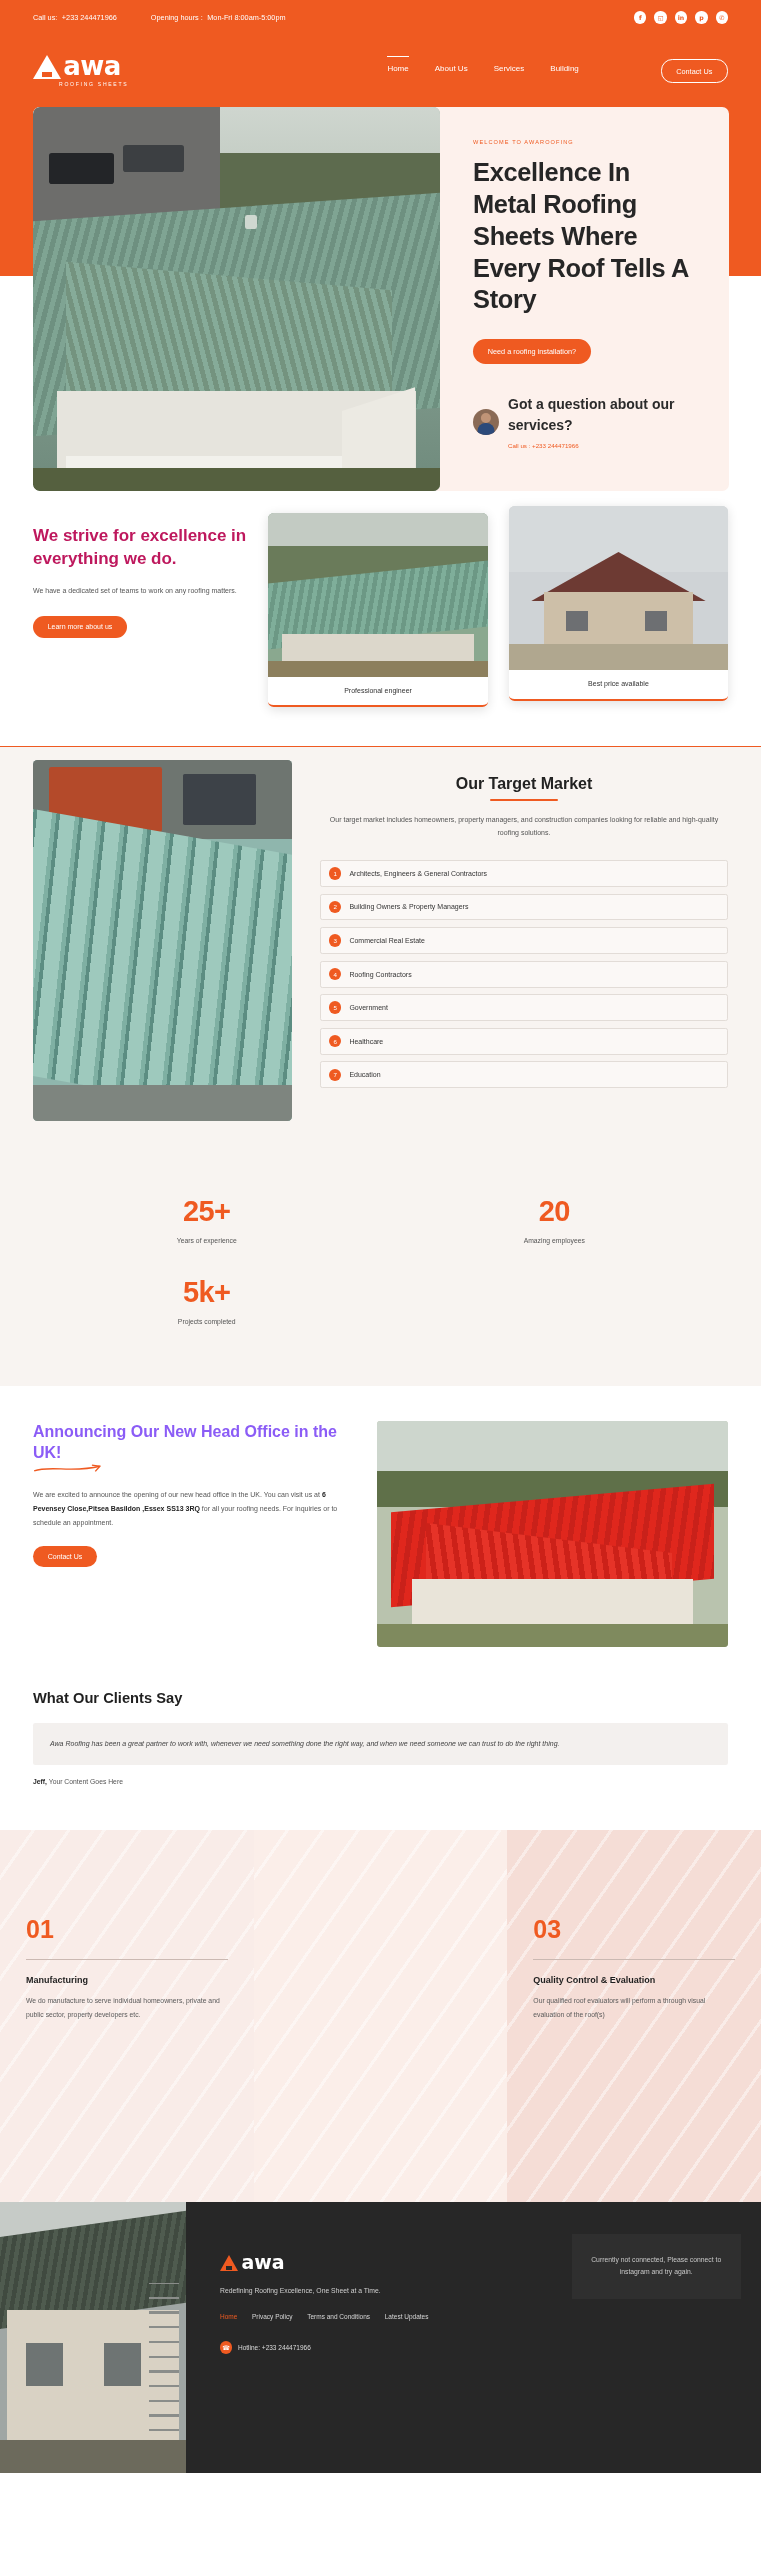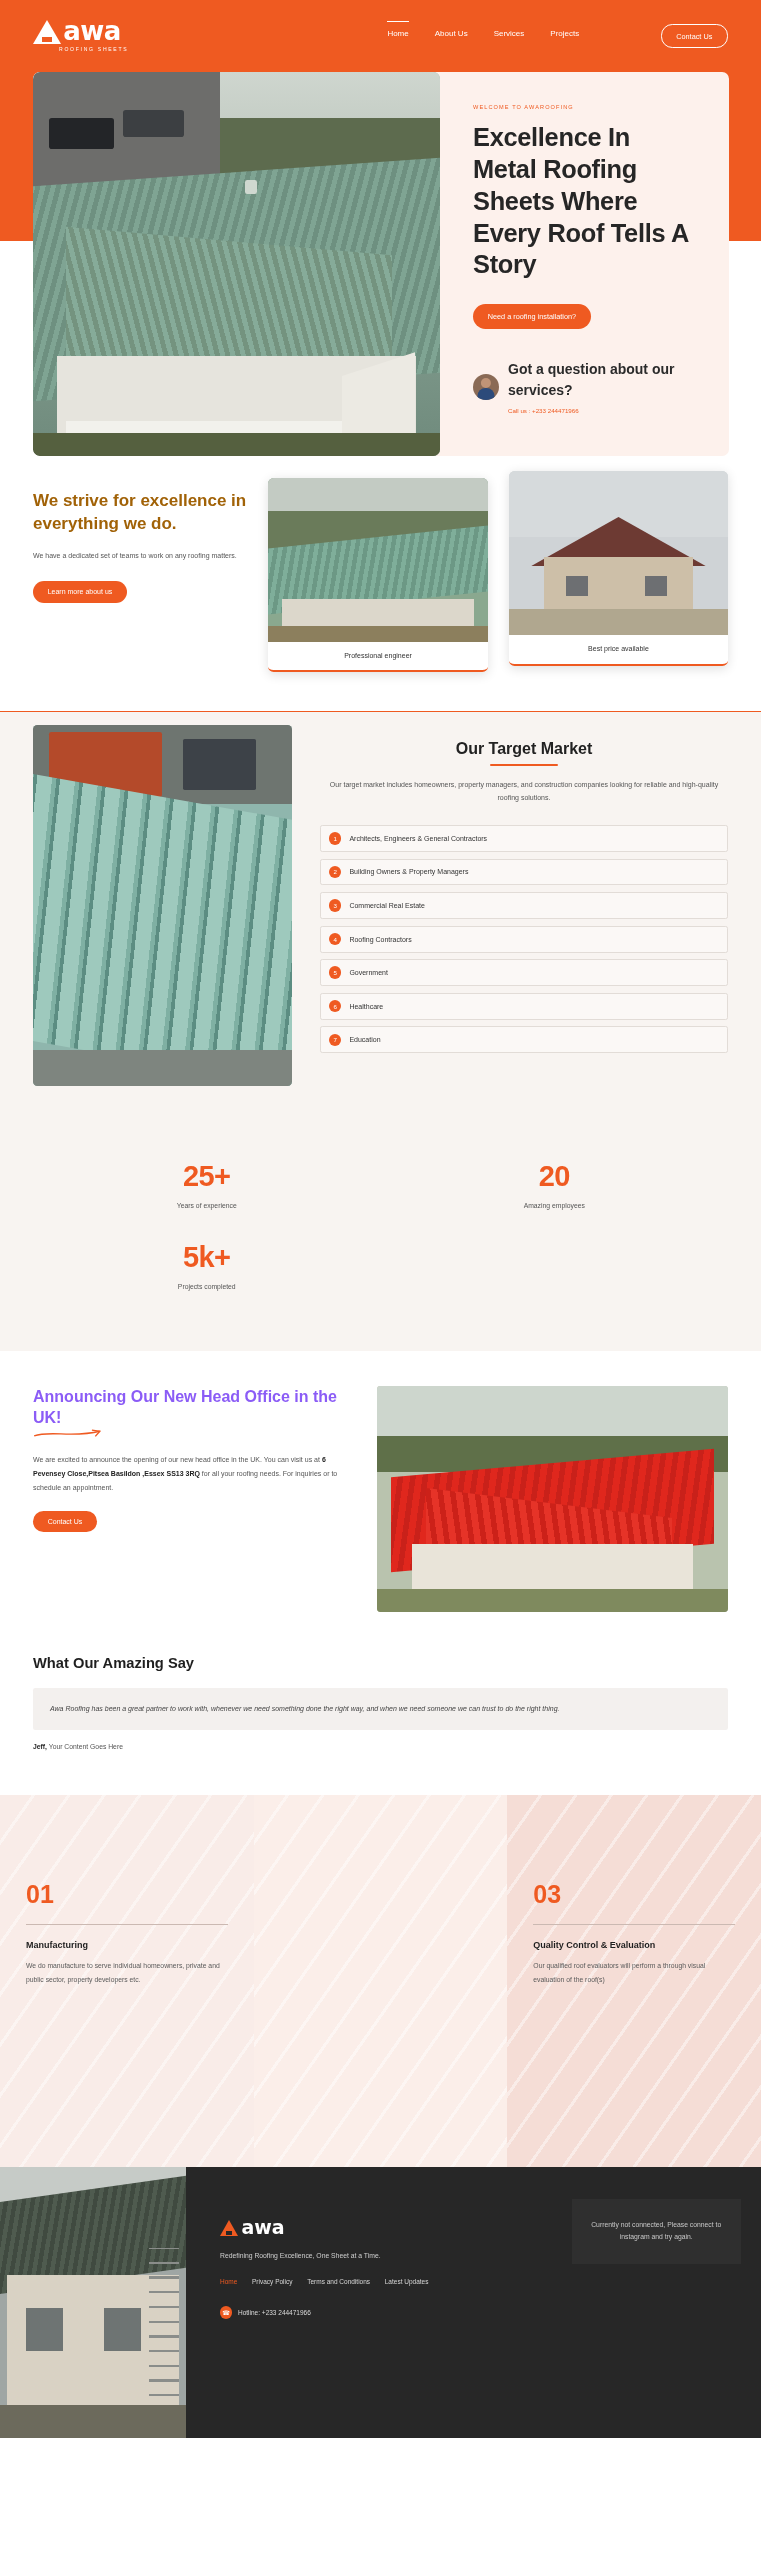--- a/index.html
+++ b/index.html
@@ -143,21 +143,21 @@
   }
   .hero-q-title { font-size: 14px; font-weight: bold; color: #2b2b2b; line-height: 1.5; }
   .hero-q-phone { font-size: 6.2px; color: #ef5a21; margin-top: 5.6px; }
 
   
   .strive {
     background: #ffffff; padding: 237px 33px 39px 33px;
     display: flex; gap: 21.4px; align-items: flex-start;
   }
   .strive-left { width: 215px; padding-top: 12.4px; }
-  .strive-title { font-size: 17px; line-height: 1.35; font-weight: bold; color: #a16207; }
+  .strive-title { font-size: 17px; line-height: 1.35; font-weight: bold; color: #be185d; }
   .strive-text { margin-top: 12.4px; font-size: 7px; line-height: 1.9; color: #555; }
   .strive-btn {
     margin-top: 19px; background: #ef5a21; color: #fff; border: none;
     padding: 7.3px 14.7px; border-radius: 12.4px; font-size: 7px; cursor: pointer;
   }
   .feature-card {
     width: 220px; background: #ffffff; border-radius: 5.6px;
     box-shadow: 0 2.3px 10.2px rgba(0,0,0,0.12); overflow: hidden;
     border-bottom: 2.8px solid #ef5a21;
   }
@@ -315,34 +315,52 @@
     background: #2f2f2f; color: #c8c8c8; font-size: 6.8px; line-height: 1.8;
     display: flex; align-items: center; justify-content: center; text-align: center;
     padding: 0 11.3px;
   }
 </style>
 </head>
 <body>
 
 <div class="page">
 
+  <div class="topbar">
+    <div class="tb-item">
+      <span>Call us:</span>
+      <span>+233 244471966</span>
+    </div>
+    <div class="tb-item">
+      <span>Opening hours :</span>
+      <span>Mon-Fri 8:00am-5:00pm</span>
+    </div>
+    <div class="tb-spacer"></div>
+    <div class="tb-socials">
+      <span class="tb-social">f</span>
+      <span class="tb-social">◱</span>
+      <span class="tb-social">in</span>
+      <span class="tb-social">p</span>
+      <span class="tb-social">✆</span>
+    </div>
+  </div>
 
   <div class="header-wrap">
     <div class="logo">
       <div class="logo-row">
         <span class="logo-mark"></span>
         <span class="logo-text">awa</span>
       </div>
       <span class="logo-sub">ROOFING SHEETS</span>
     </div>
     <nav class="nav">
       <a href="#" class="active">Home</a>
       <a href="#">About Us</a>
       <a href="#">Services</a>
-      <a href="#">Projects</a>
+      <a href="#">Building</a>
     </nav>
     <button class="btn-contact-top">Contact Us</button>
   </div>
 
   <div class="hero-outer">
     <div class="hero-card">
       <div class="hero-photo">
         <div class="roof-photo">
           <div class="rp-sky"></div>
           <div class="rp-trees"></div>
@@ -480,21 +498,21 @@
       <div class="op-sky"></div>
       <div class="op-trees"></div>
       <div class="op-roof"></div>
       <div class="op-roof2"></div>
       <div class="op-wall"></div>
       <div class="op-ground"></div>
     </div>
   </div>
 
   <div class="testi">
-    <h2 class="testi-title">What Our Amazing Say</h2>
+    <h2 class="testi-title">What Our Clients Say</h2>
     <div class="testi-quote">Awa Roofing has been a great partner to work with, whenever we need something done the right way, and when we need someone we can trust to do the right thing.</div>
     <div class="testi-author">
       <b>Jeff,</b>
       <span>Your Content Goes Here</span>
     </div>
   </div>
 
   <div class="process">
     <div class="proc-col c1">
       <div class="proc-stripes"></div>

